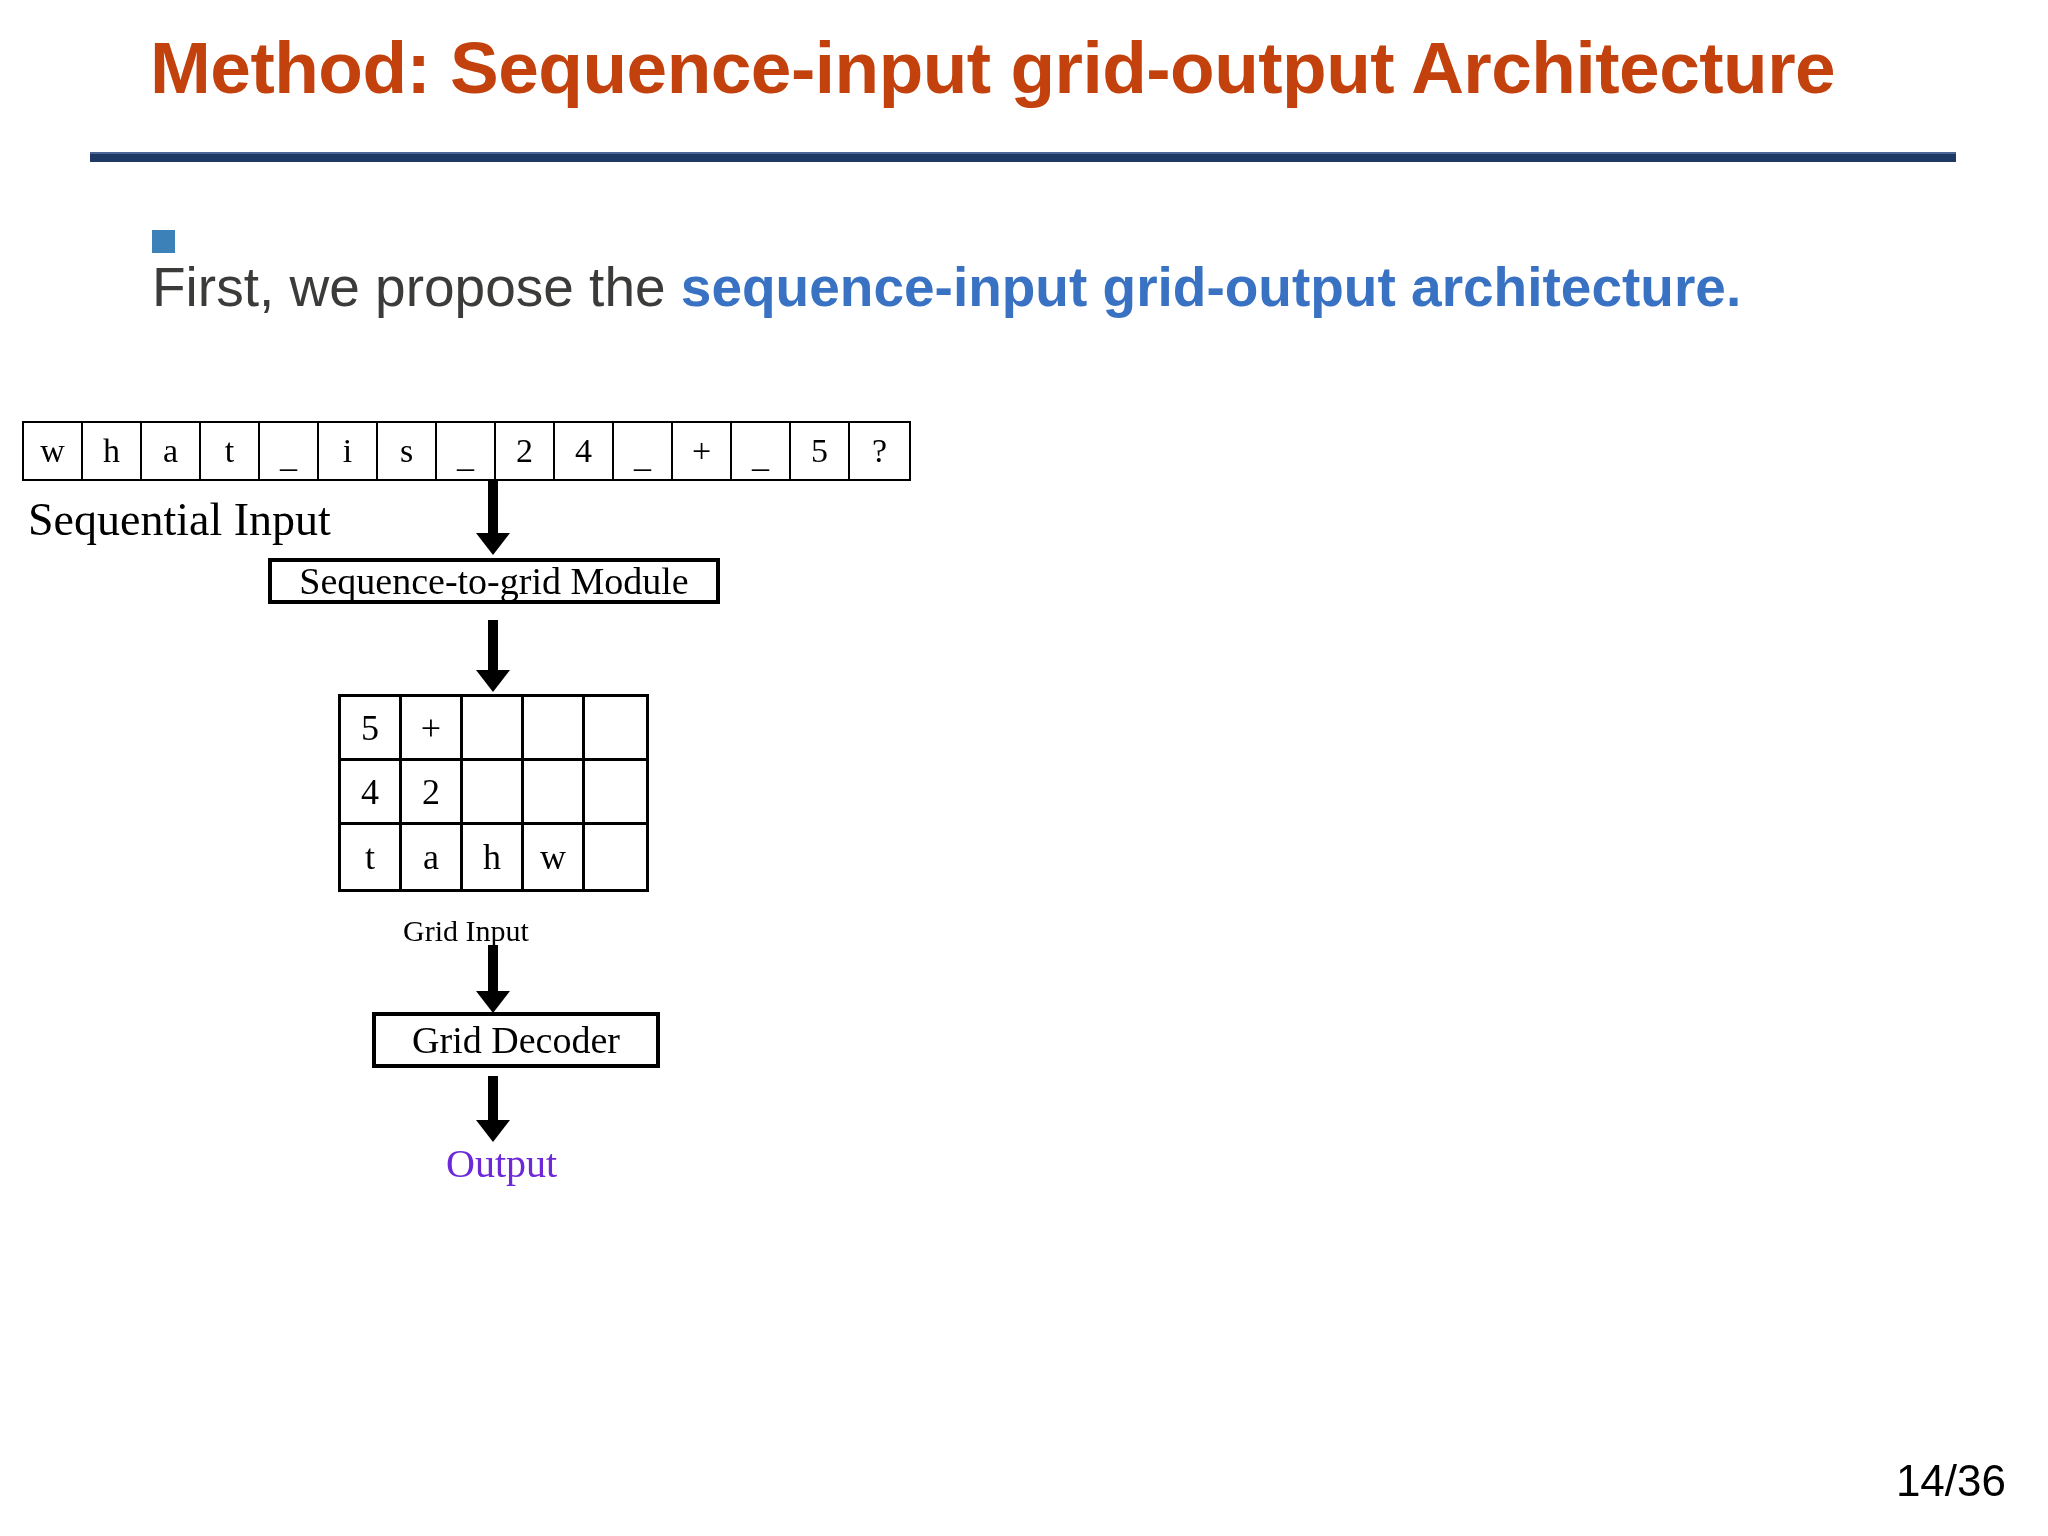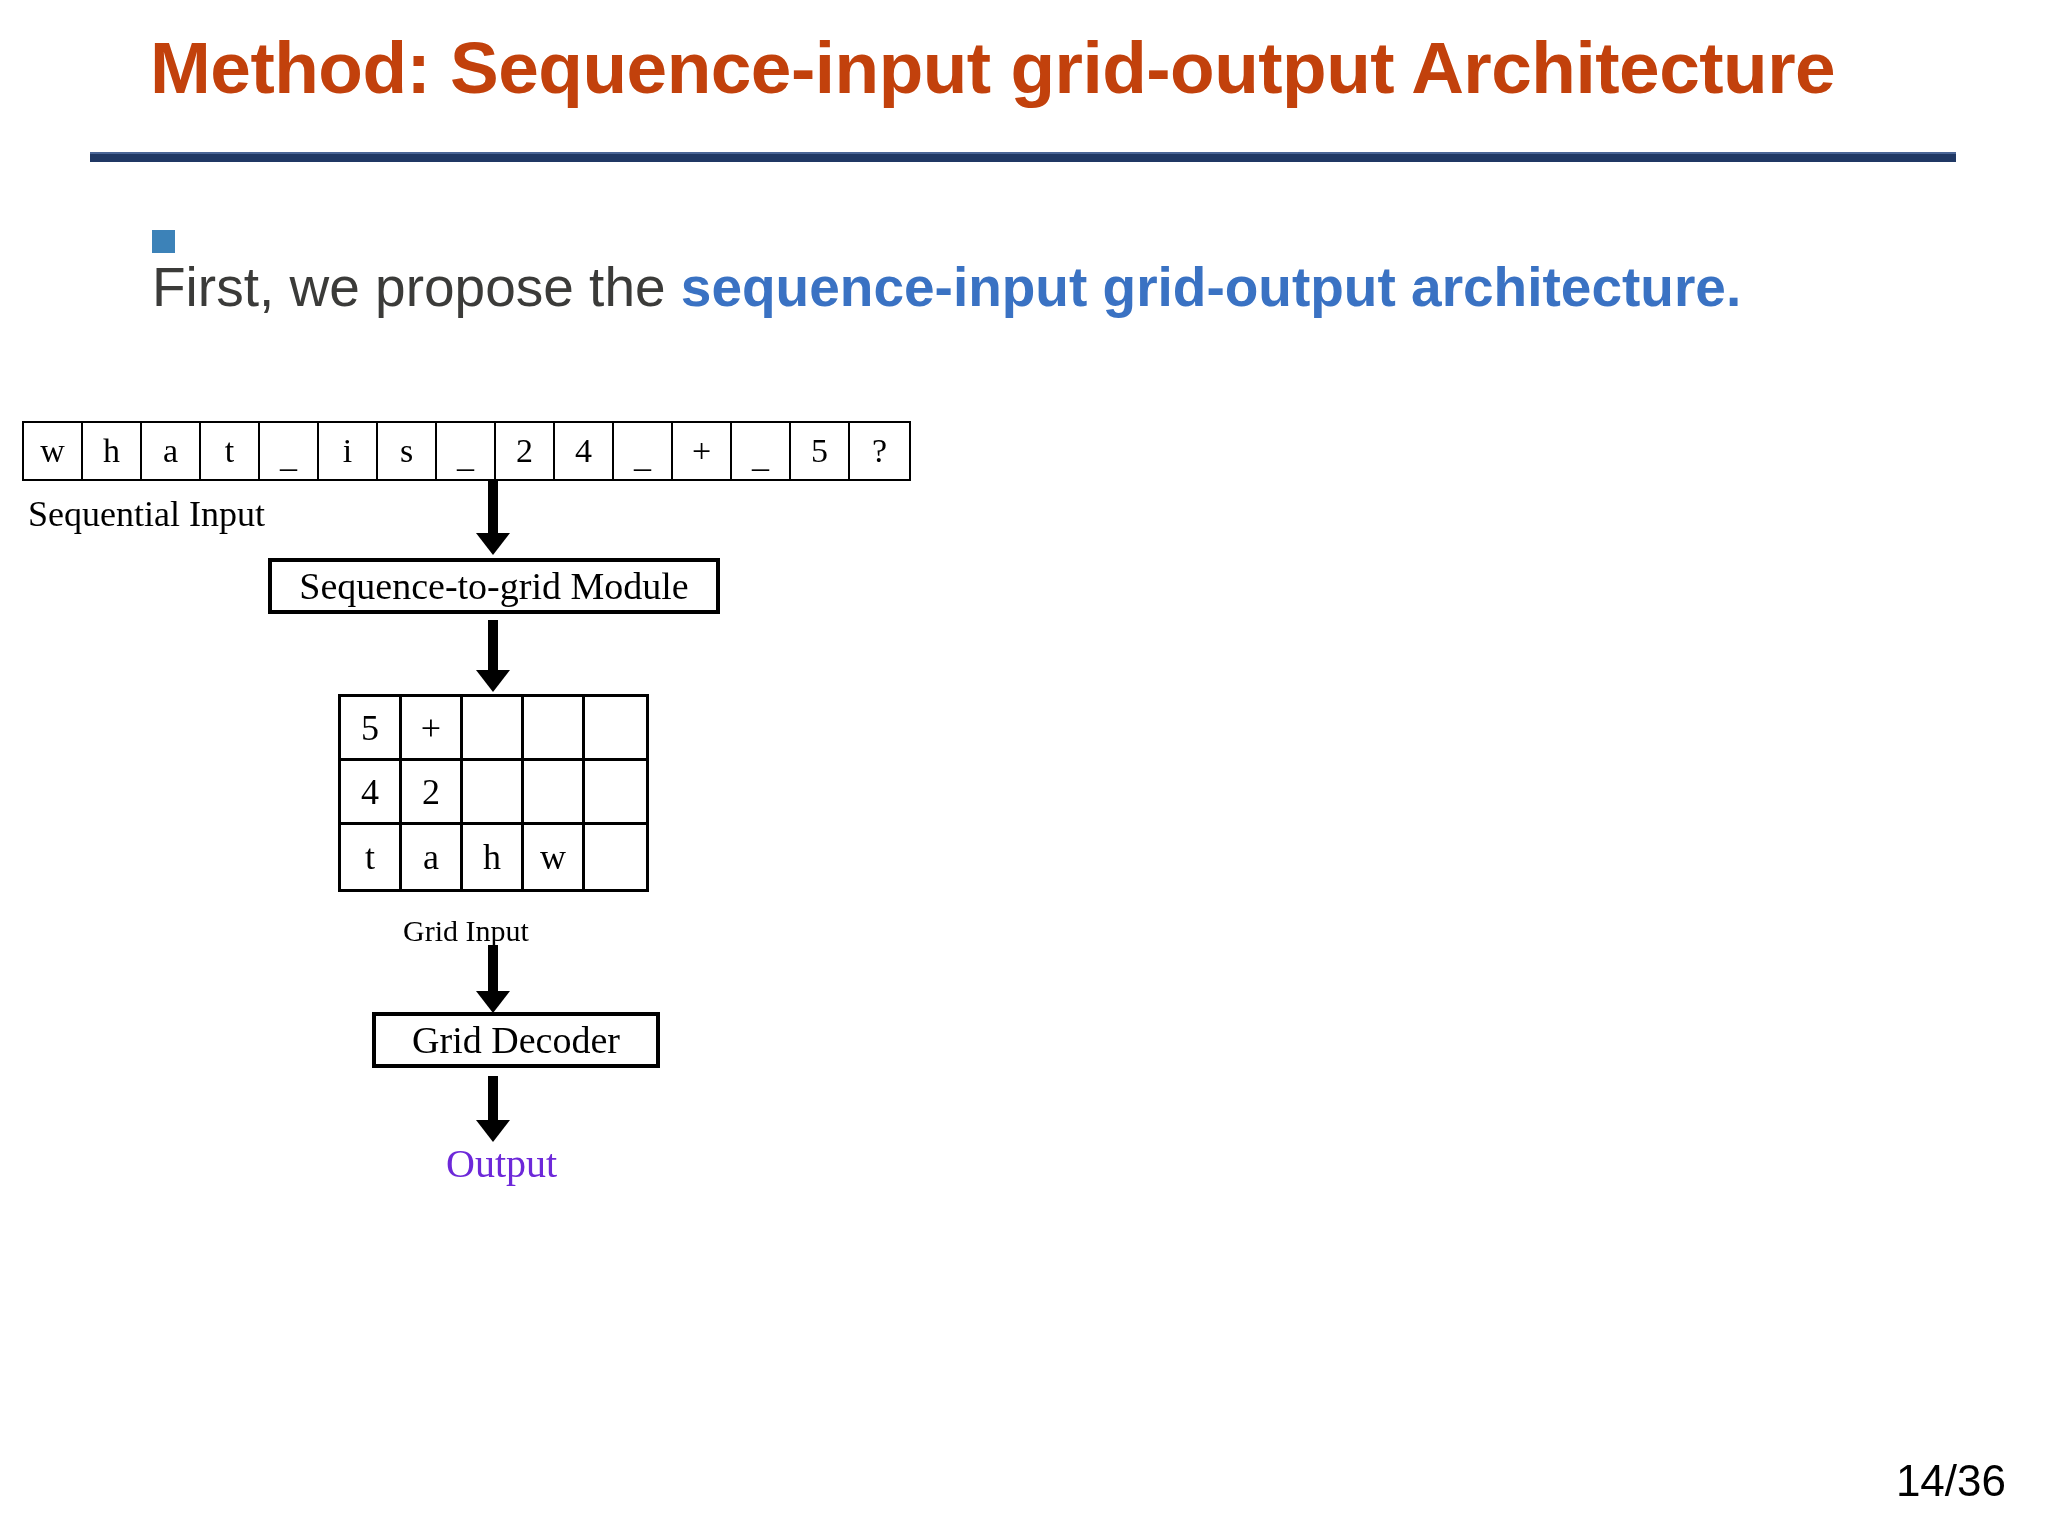--- a/index.html
+++ b/index.html
@@ -100,21 +100,21 @@
     box-sizing: border-box;
   }
   #seq-strip .seq-cell:last-child { border-right: none; }
   #seq-strip .seq-cell.us { align-items: flex-end; padding-bottom: 4px; }
 
   #seq-label {
     position: absolute;
     left: 28px;
     top: 493px;
     font-family: "Liberation Serif", serif;
-    font-size: 36px;
+    font-size: 46px;
     color: #000;
     white-space: nowrap;
     text-align: center;
   }
 
   
   .arrow {
     position: absolute;
     width: 34px;
   }
@@ -144,21 +144,21 @@
     align-items: center;
     justify-content: center;
     font-family: "Liberation Serif", serif;
     color: #000;
     box-sizing: border-box;
   }
   #seq2grid-box {
     left: 268px;
     top: 558px;
     width: 452px;
-    height: 56px;
+    height: 46px;
     font-size: 38px;
   }
   #grid-decoder-box {
     left: 372px;
     top: 1012px;
     width: 288px;
     height: 56px;
     font-size: 38px;
   }
 

